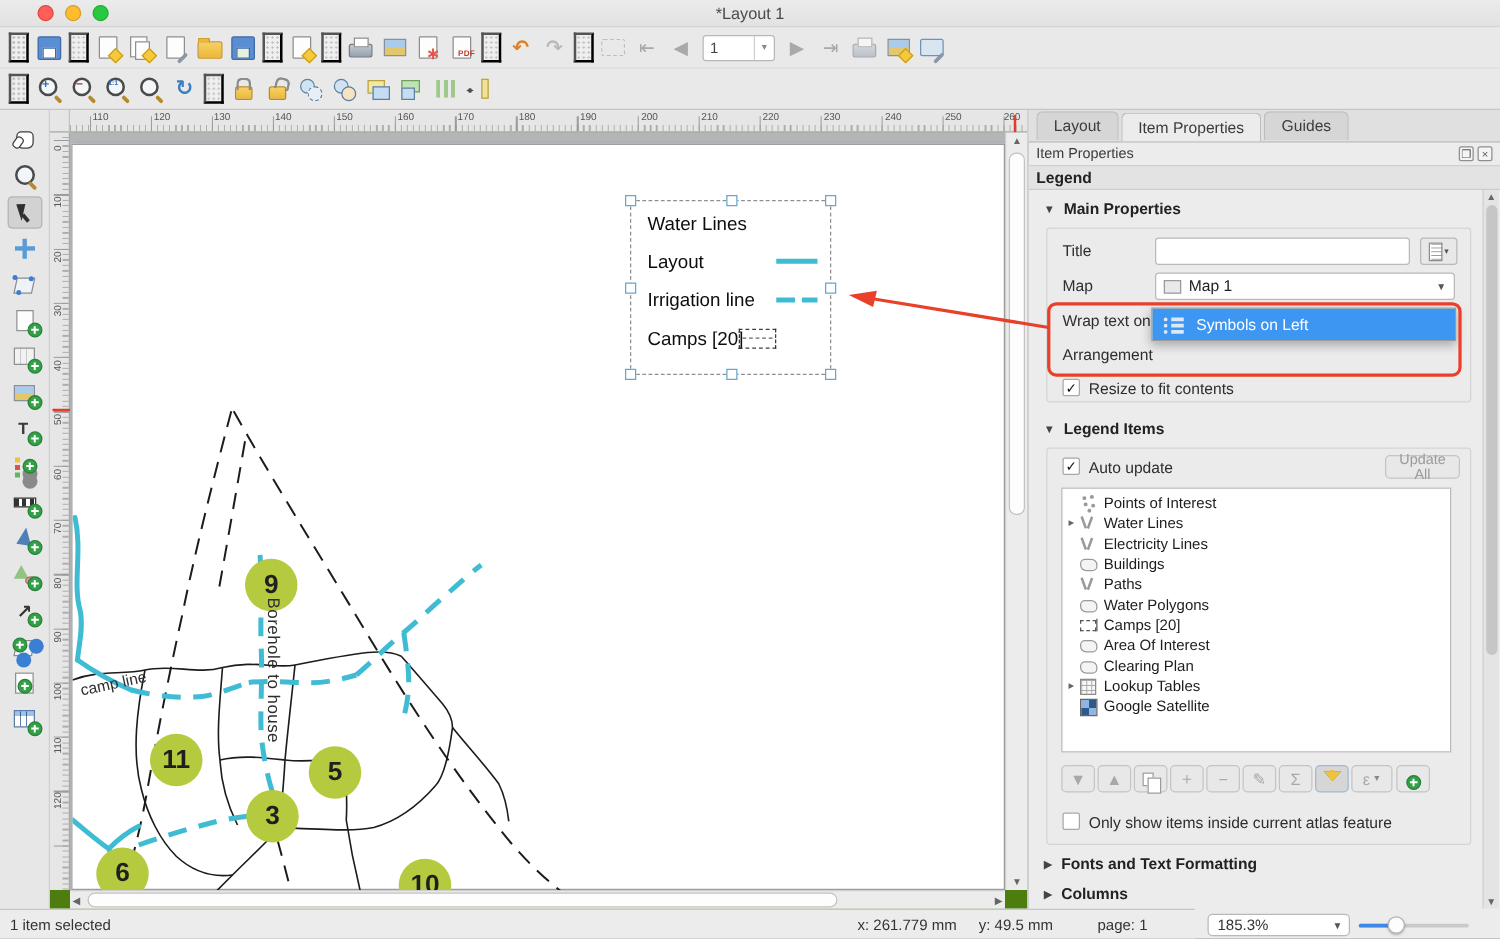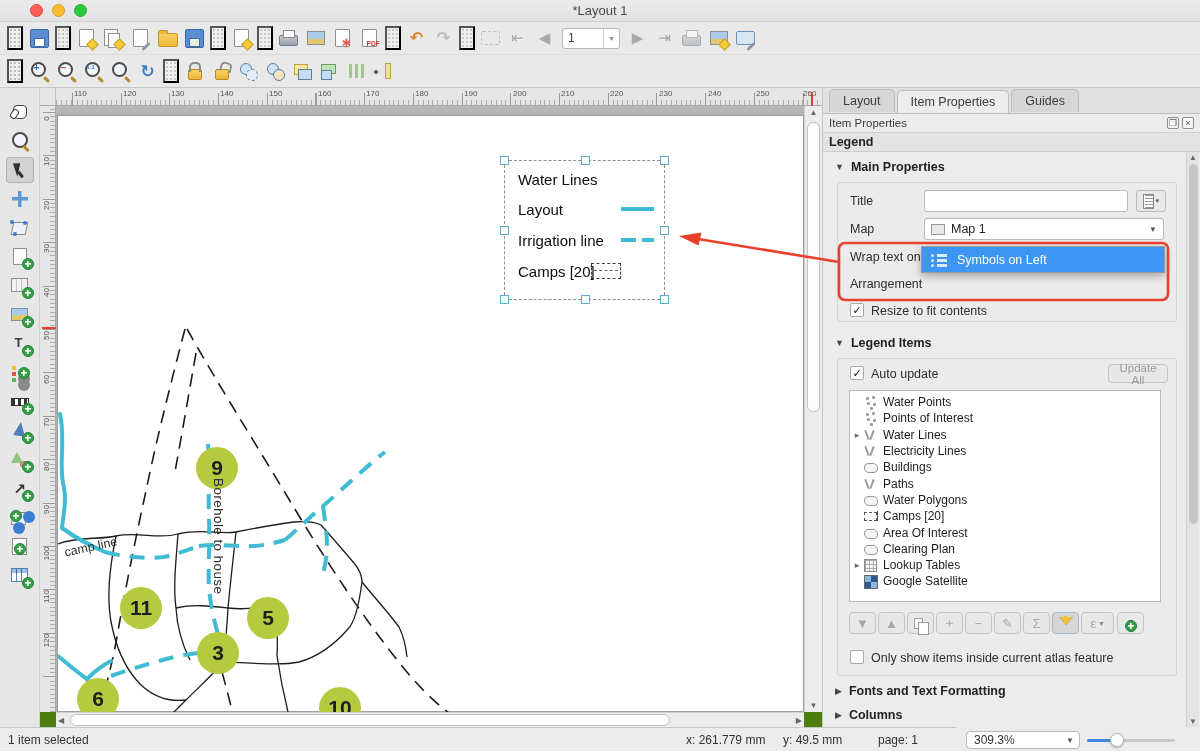--- a/index.html
+++ b/index.html
@@ -758,25 +758,20 @@
       </div>
 
       <div class="gbox" style="top:206px;height:318px"></div>
 
       <span class="cb on" style="left:27px;top:214px"></span>
       <span class="cblabel" style="left:48px;top:215px">Auto update</span>
       <button class="btn" style="left:285px;top:212px;width:60px;height:19px">Update All</button>
 
       <div class="listbox" style="top:238px;height:212px;padding-top:3px">
 
-          <div class="trow">
-            <span class="texp"></span>
-            <span class="ti ti-pts"></span>
-            <span>Water Points</span>
-          </div>
 
 
           <div class="trow">
             <span class="texp"></span>
             <span class="ti ti-pts"></span>
             <span>Points of Interest</span>
           </div>
 
           <div class="trow">
             <span class="texp">▸</span>
@@ -889,21 +884,21 @@
       </div>
 
     </div>
 
   <div class="statusbar">
     <span class="st-item" style="left:8px">1 item selected</span>
     <span class="st-item" style="left:686px">x: 261.779 mm</span>
     <span class="st-item" style="left:783px">y: 49.5 mm</span>
     <span class="st-item" style="left:878px">page: 1</span>
     <div class="zcombo">
-      <span>309.3%</span>
+      <span>185.3%</span>
       <span class="car">▼</span>
     </div>
     <div class="slider">
       <div class="fill"></div>
       <div class="knob"></div>
     </div>
   </div>
 
   <svg class="overlay" width="1200" height="751" viewBox="0 0 1200 751">
     <rect x="839" y="243" width="329" height="57" rx="6" fill="none" stroke="#e8402a" stroke-width="2.6"></rect>

